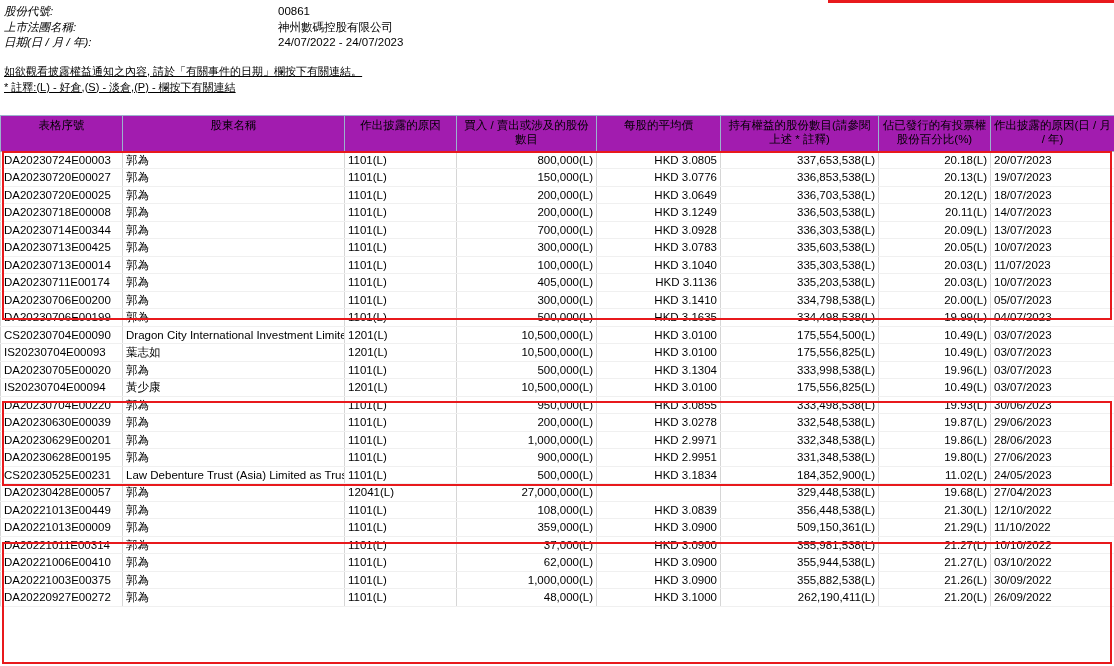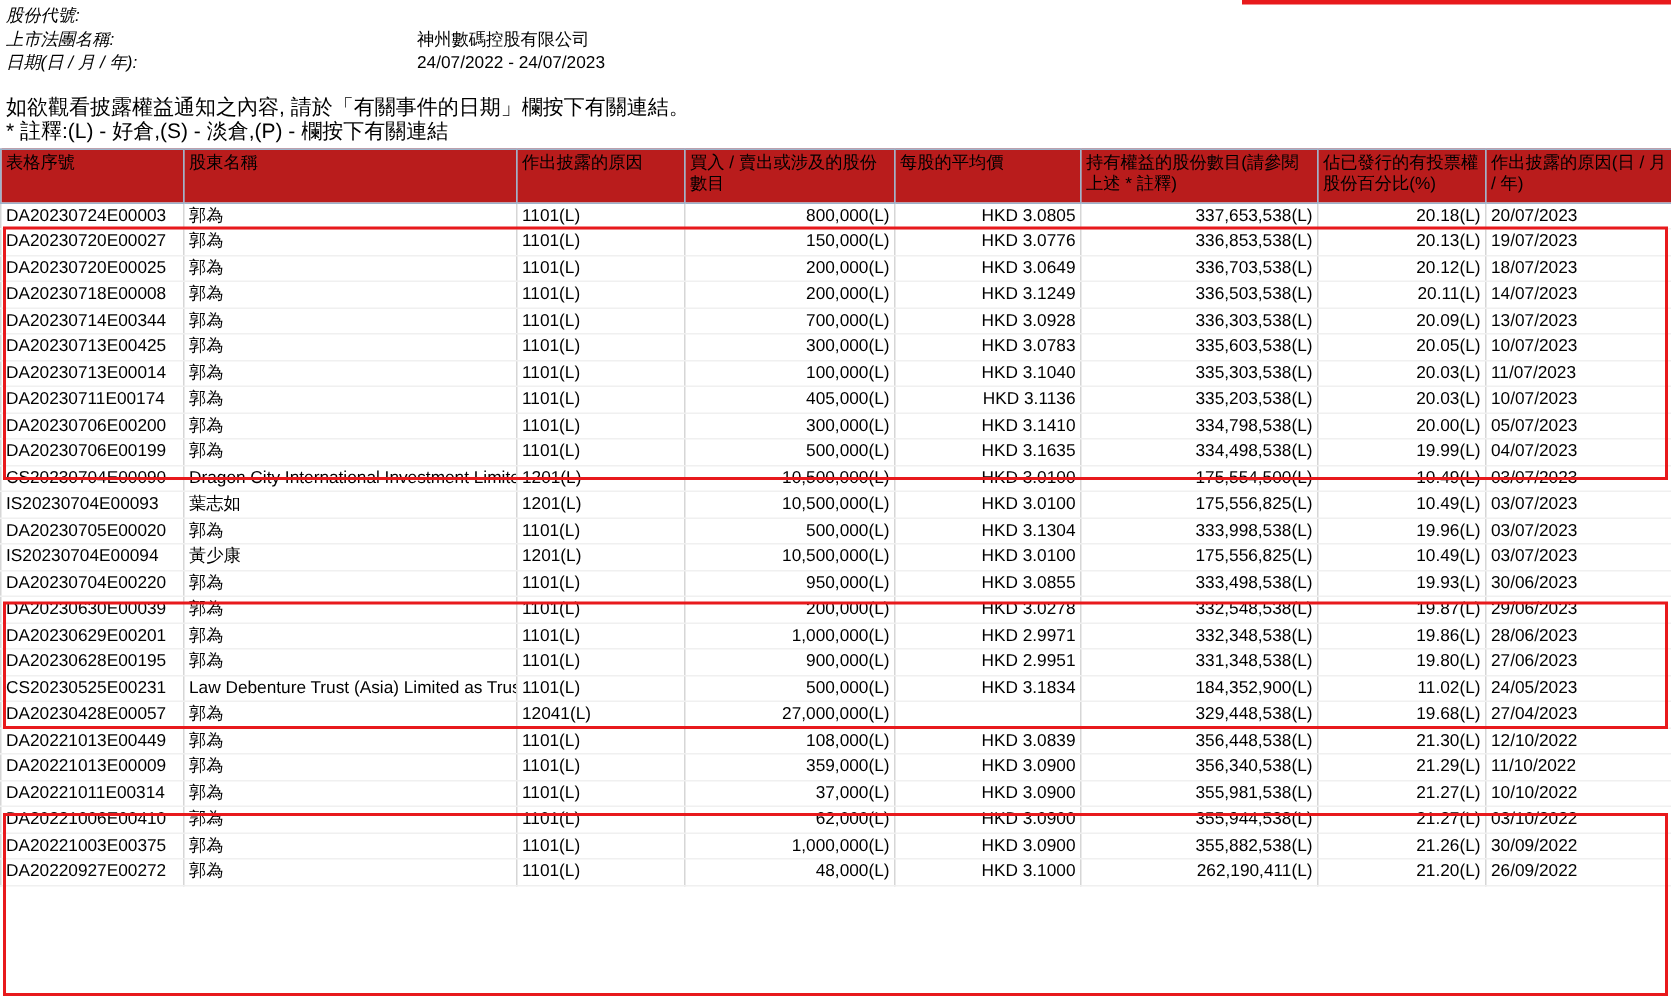--- a/index.html
+++ b/index.html
@@ -21,38 +21,39 @@
   .meta {
     padding: 4px 0 0 4px;
     font-size: 11.5px;
     line-height: 15.5px;
   }
   .meta-row { display: flex; }
   .meta-label { width: 274px; flex: 0 0 274px; font-style: italic; }
   .meta-value { flex: 1 1 auto; }
 
   .notes {
-    margin: 12px 0 4px 4px;
-    font-size: 14px;
+    margin: 12px 0 20px 4px;
+    font-size: 11px;
     line-height: 16px;
+    text-decoration: underline;
   }
   .notes div { white-space: nowrap; }
 
   
   table.disclosure {
     border-collapse: collapse;
     width: 1114px;
     table-layout: fixed;
     font-size: 11.5px;
   }
   table.disclosure th {
-    background: #b91c1c;
+    background: #a21caf;
     border: 1px solid #9bb3cc;
     font-weight: normal;
-    text-align: left;
+    text-align: center;
     vertical-align: top;
     padding: 2px 3px;
     line-height: 14px;
     height: 36px;
   }
   table.disclosure td {
     border-left: 1px solid #d6d6d6;
     border-right: 1px solid #d6d6d6;
     border-bottom: 1px solid #f0f0f0;
     vertical-align: top;
@@ -90,20 +91,21 @@
 </head>
 <body>
 
 <div id="page">
 
   <div class="topline"></div>
 
   <div class="meta">
     <div class="meta-row">
       <div class="meta-label">股份代號:</div>
+      <div class="meta-value">00861</div>
     </div>
     <div class="meta-row">
       <div class="meta-label">上市法團名稱:</div>
       <div class="meta-value">神州數碼控股有限公司</div>
     </div>
     <div class="meta-row">
       <div class="meta-label">日期(日 / 月 / 年):</div>
       <div class="meta-value">24/07/2022 - 24/07/2023</div>
     </div>
   </div>
@@ -351,21 +353,21 @@
         <td class="num">356,448,538(L)</td>
         <td class="num">21.30(L)</td>
         <td>12/10/2022</td>
       </tr>
       <tr>
         <td>DA20221013E00009</td>
         <td>郭為</td>
         <td>1101(L)</td>
         <td class="num">359,000(L)</td>
         <td class="num">HKD 3.0900</td>
-        <td class="num">356,340,538(L)</td>
+        <td class="num">509,150,361(L)</td>
         <td class="num">21.29(L)</td>
         <td>11/10/2022</td>
       </tr>
       <tr>
         <td>DA20221011E00314</td>
         <td>郭為</td>
         <td>1101(L)</td>
         <td class="num">37,000(L)</td>
         <td class="num">HKD 3.0900</td>
         <td class="num">355,981,538(L)</td>

